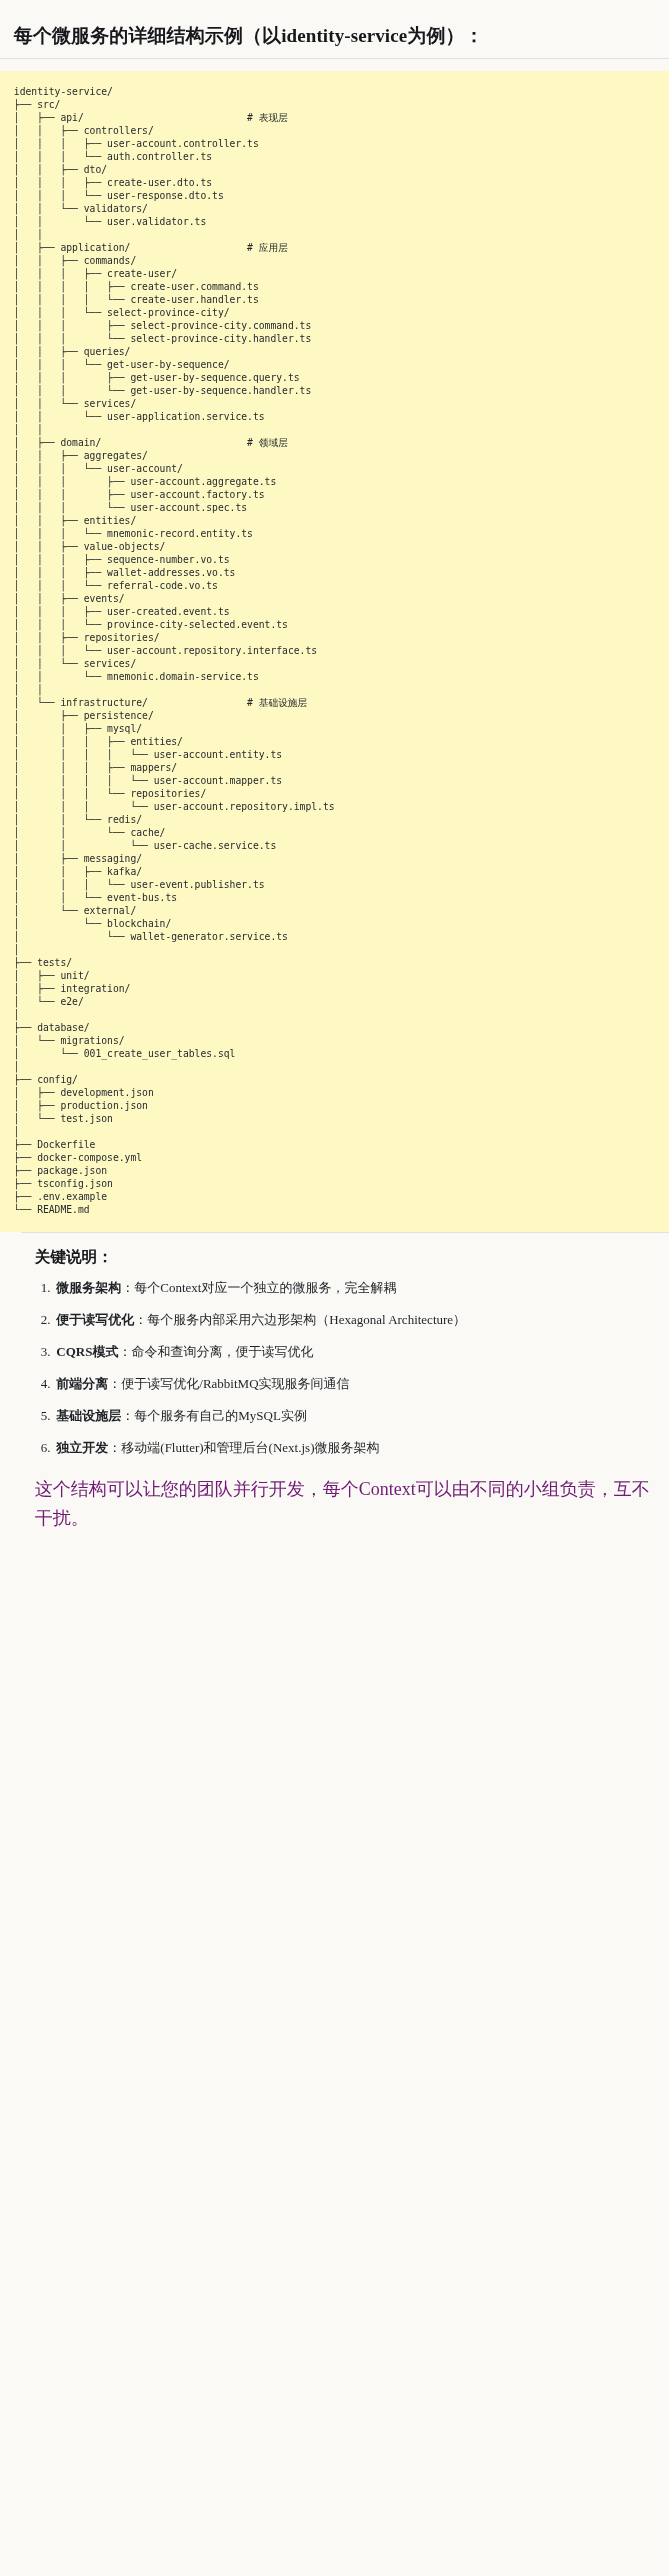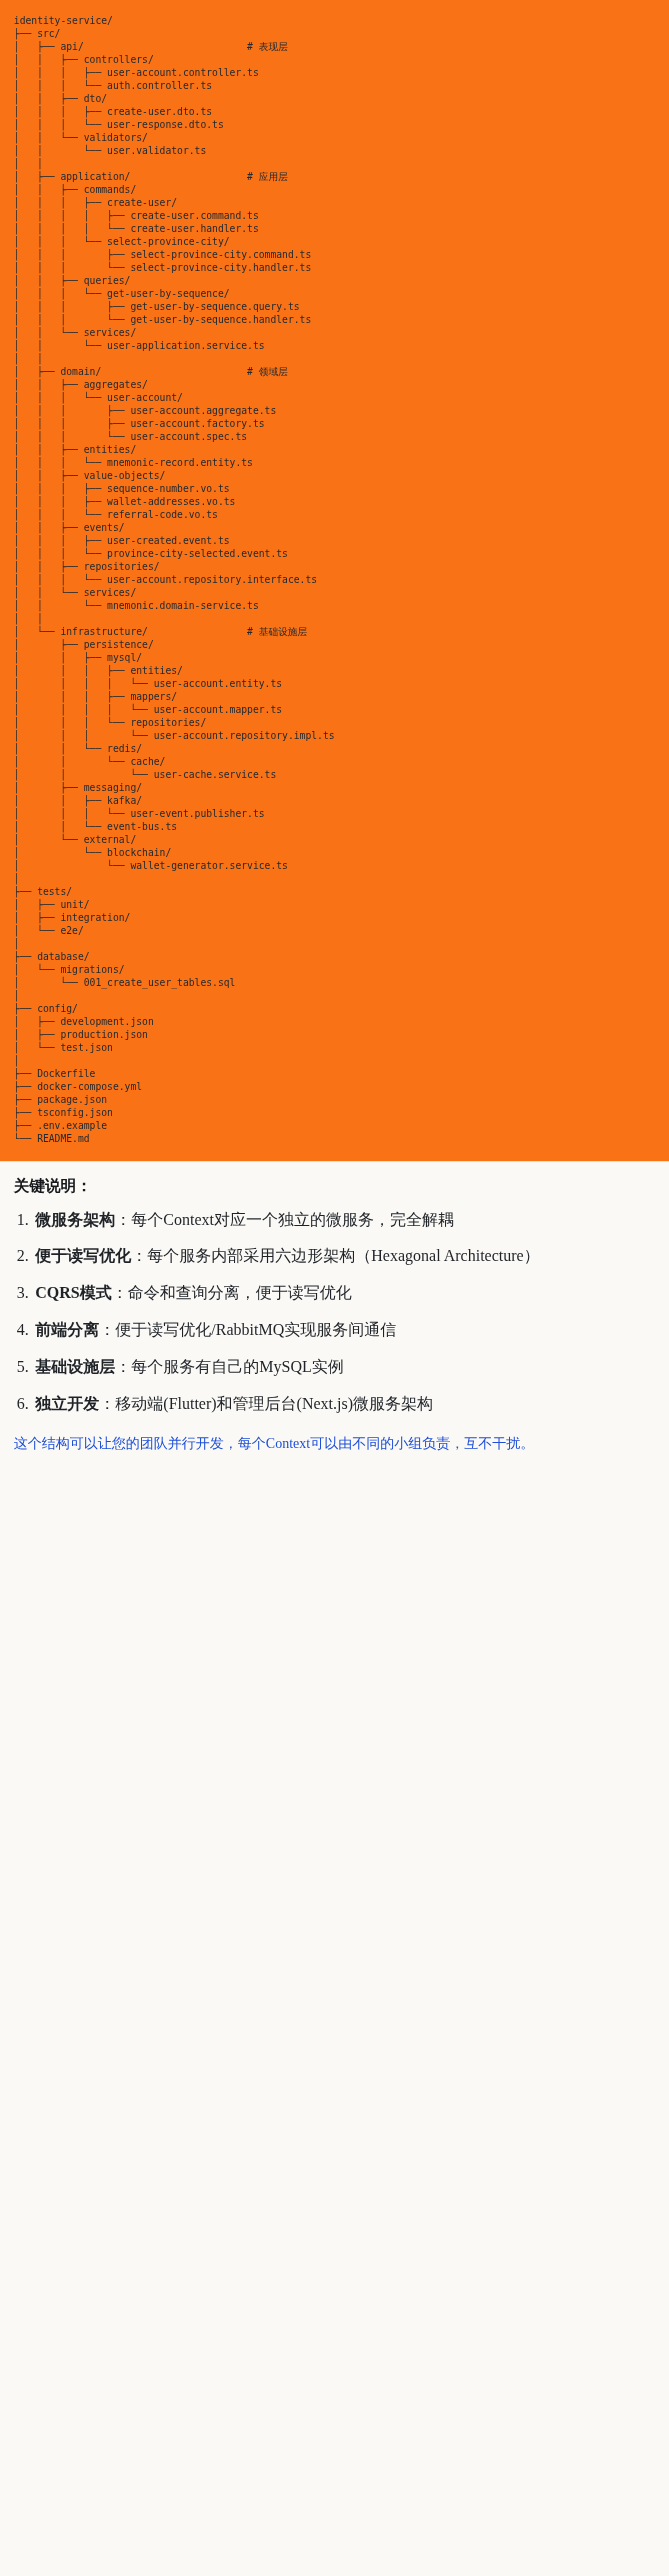--- a/index.html
+++ b/index.html
@@ -28,82 +28,84 @@
     line-height: 1.3;
     color: #16181c;
     padding: 11.3px 13.8px 8.8px 13.8px;
     border-bottom: 0.6px solid #e3e1da;
     letter-spacing: 0.1px;
   }
 
   
   .tree-block {
     padding: 13.8px 13.8px 16.3px 13.8px;
-    background: #f97316;
+    background: #fef9c3;
   }
   pre.tree {
     margin: 0;
     font-family: "DejaVu Sans Mono", "Liberation Mono", monospace;
     font-size: 9.7px;
     line-height: 13px;
     color: #24292f;
     white-space: pre;
     tab-size: 4;
     overflow: visible;
   }
   pre.tree .cmt {
     color: #24292f;
   }
 
   
   .notes {
     padding: 6.3px 13.8px 8.8px 13.8px;
     border-top: 0.6px solid #e3e1da;
+    margin-left: 21px;
   }
   .notes-title {
     font-family: "Liberation Serif", serif;
     font-weight: bold;
     font-size: 15.6px;
     line-height: 1.4;
     color: #16181c;
     margin: 6.3px 0 10px 0;
   }
   ol.note-list {
     margin: 0;
     padding: 0 0 0 19px;
     list-style: decimal;
     font-family: "Liberation Serif", serif;
-    font-size: 16px;
+    font-size: 13px;
     line-height: 1.6;
     color: #1f2328;
   }
   ol.note-list > li {
     margin: 0 0 11.3px 0;
     padding-left: 2.5px;
   }
   ol.note-list > li:last-child {
     margin-bottom: 0;
   }
   .note-term {
     font-weight: bold;
   }
   .closing {
     font-family: "Liberation Serif", serif;
-    font-size: 14px;
+    font-size: 18px;
     line-height: 1.6;
-    color: #1d4ed8;
+    color: #701a75;
     margin: 16.3px 0 0 0;
     padding: 0 0 11.3px 0;
   }
 </style>
 </head>
 <body>
 
 <div class="page">
 
+  <h1 class="doc-heading">每个微服务的详细结构示例（以identity-service为例）：</h1>
 
   <div class="tree-block">
     <pre class="tree"><span><span>identity-service/</span></span>
 <span><span>├── src/</span></span>
 <span><span>│   ├── api/</span><span>                            </span><span class="cmt"># 表现层</span></span>
 <span><span>│   │   ├── controllers/</span></span>
 <span><span>│   │   │   ├── user-account.controller.ts</span></span>
 <span><span>│   │   │   └── auth.controller.ts</span></span>
 <span><span>│   │   ├── dto/</span></span>
 <span><span>│   │   │   ├── create-user.dto.ts</span></span>

